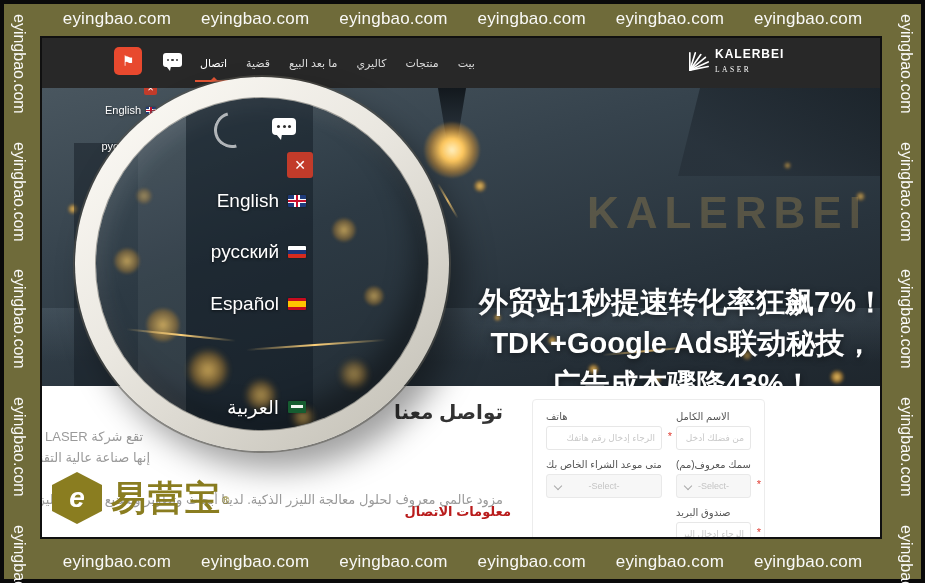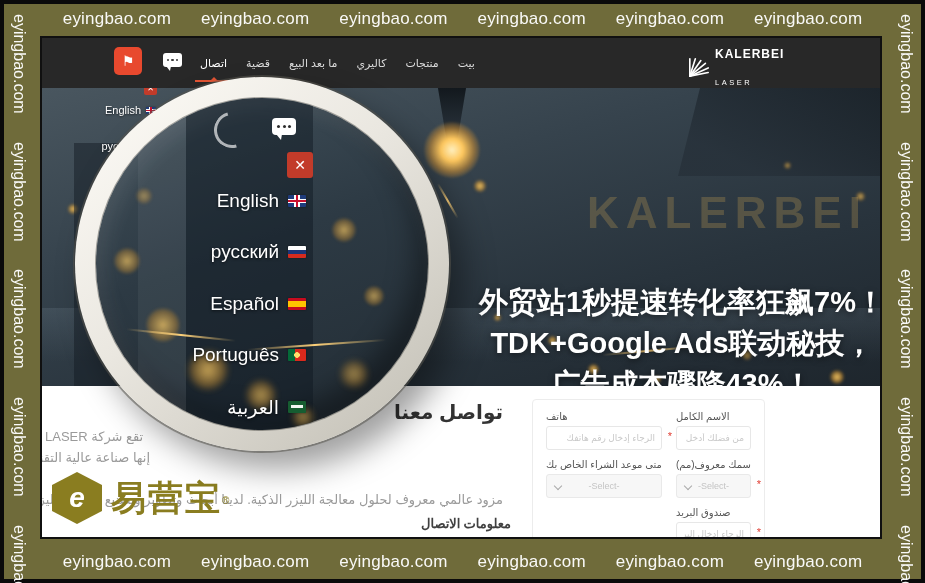--- a/index.html
+++ b/index.html
@@ -18,21 +18,21 @@
   .wm-right{right:10px;}
 
   
   .shot{position:absolute;left:40px;top:36px;width:842px;height:503px;box-sizing:border-box;
         border:2px solid #101010;background:#27313a;overflow:hidden;}
 
   .hdr{position:absolute;left:0;right:0;top:0;height:50px;background:#282828;}
   .logo{position:absolute;left:646px;top:10px;display:flex;align-items:center;gap:5px;color:#fff;}
   .logo-txt{display:flex;flex-direction:column;line-height:1;}
   .logo-name{font-size:12px;font-weight:bold;letter-spacing:1px;}
-  .logo-sub{font-size:7.5px;letter-spacing:2.5px;margin-top:19px;}
+  .logo-sub{font-size:7.5px;letter-spacing:2.5px;margin-top:6px;font-family:Liberation Serif, serif;}
   .nav{position:absolute;left:158px;top:0;height:50px;display:flex;align-items:center;gap:19px;direction:rtl;}
   .nav-item{font-size:11px;color:#dcdcdc;white-space:nowrap;position:relative;cursor:pointer;}
   .nav-item.active{color:#fff;text-align:center;}
   .nav-item.active::after{content:"";position:absolute;left:-5px;right:-5px;bottom:-12px;height:2px;background:#e15434;}
   .nav-item.active::before{content:"";position:absolute;left:50%;margin-left:-4px;bottom:-11px;width:0;height:0;
         border-left:4px solid transparent;border-right:4px solid transparent;border-bottom:4px solid #e15434;}
   .hdr-btn{position:absolute;top:9px;width:28px;height:28px;border-radius:5px;background:#e8492e;color:#fff;
         display:flex;align-items:center;justify-content:center;font-size:14px;}
   .chat{position:absolute;width:19px;height:14px;background:#fff;border-radius:3px;
         display:flex;align-items:center;justify-content:center;gap:2px;}
@@ -67,21 +67,21 @@
   .x-btn{background:#c23b2a;color:#fff;display:flex;align-items:center;justify-content:center;font-weight:bold;}
   .x-sm{position:absolute;left:102px;top:44px;width:13px;height:13px;border-radius:2px;font-size:8px;}
   .lang-row-sm{position:absolute;left:34px;width:80px;display:flex;align-items:center;justify-content:flex-end;gap:5px;
         color:#fff;font-size:11px;text-shadow:0 1px 2px rgba(0,0,0,.6);white-space:nowrap;}
 
   
   .white-sec{position:absolute;left:0;right:0;top:348px;height:155px;background:#fff;}
   .c-title{position:absolute;right:377px;top:14px;font-size:20px;font-weight:bold;color:#333;direction:rtl;white-space:nowrap;}
   .c-text{position:absolute;right:377px;top:40px;direction:rtl;text-align:left;font-size:13px;color:#9a9a9a;
         line-height:21px;white-space:nowrap;}
-  .c-info{position:absolute;right:369px;top:130px;font-size:13px;font-weight:bold;color:#404040;direction:rtl;white-space:nowrap;font-family:Liberation Serif, serif;}
+  .c-info{position:absolute;right:369px;top:118px;font-size:13px;font-weight:bold;color:#b91c1c;direction:rtl;white-space:nowrap;}
 
   .card{position:absolute;left:490px;top:13px;width:233px;min-height:160px;background:#fff;border:1px solid #ececec;
         border-radius:4px;box-sizing:border-box;padding:11px 13px 0;direction:rtl;}
   .f-grid{display:grid;grid-template-columns:1fr 1fr;column-gap:14px;}
   .f-field{margin-bottom:9px;}
   .f-label{display:block;font-size:10px;color:#555;margin-bottom:4px;text-align:left;white-space:nowrap;}
   .f-wrap{position:relative;}
   .f-in{width:100%;height:24px;box-sizing:border-box;border:1px solid #e7e7e7;border-radius:3px;background:#fff;
         font-size:9px;color:#777;padding:0 6px;direction:rtl;text-align:right;font-family:inherit;}
   .f-in::placeholder{color:#c9c9c9;}
@@ -351,23 +351,19 @@
         <span class="flag flag-uk"></span>
       </div>
       <div class="lang-row" style="top:142px;">
         <span>русский</span>
         <span class="flag flag-ru"></span>
       </div>
       <div class="lang-row" style="top:194px;">
         <span>Español</span>
         <span class="flag flag-es"></span>
       </div>
-      <div class="lang-row" style="top:245px;">
-        <span>Português</span>
-        <span class="flag flag-pt"></span>
-      </div>
       <div class="lang-row" style="top:297px;">
         <span>العربية</span>
         <span class="flag flag-sa"></span>
       </div>
     </div>
   </div>
 </div>
 
 </body></html>

